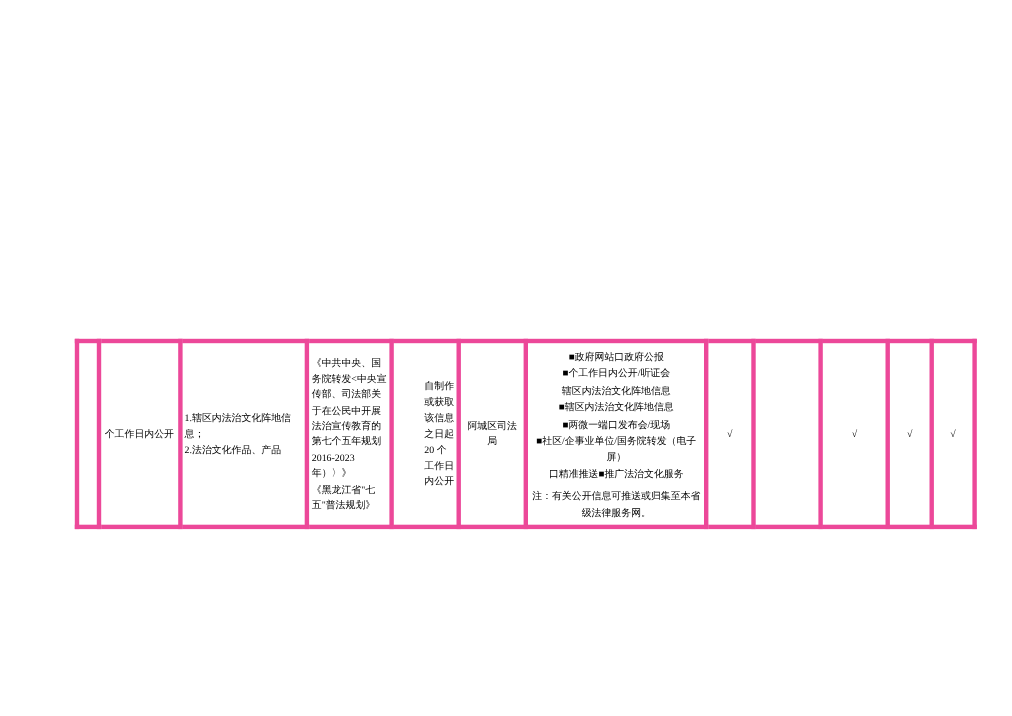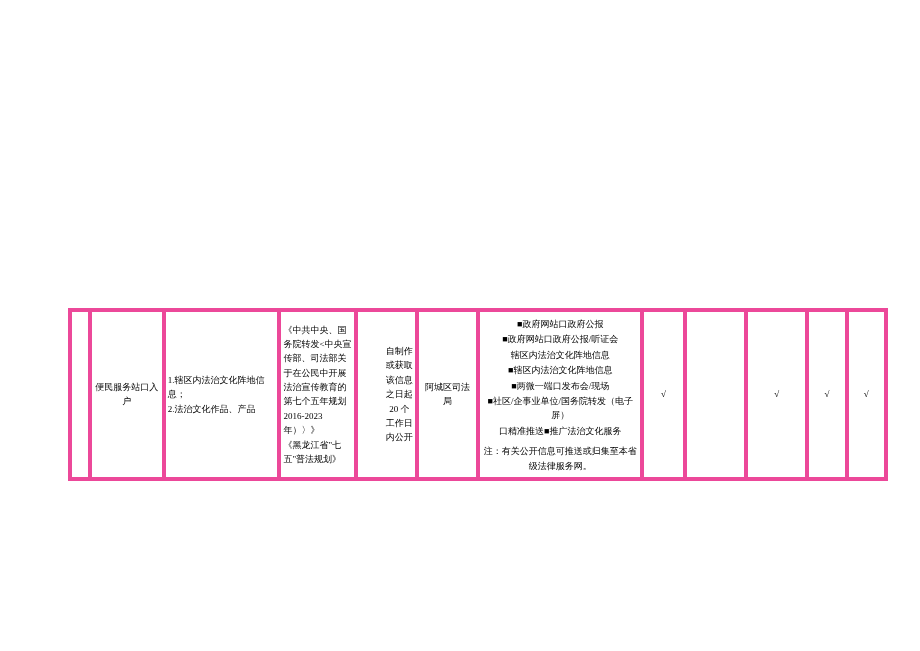--- a/index.html
+++ b/index.html
@@ -31,21 +31,21 @@
       padding: 4px 2px;
       font-size: 9px;
       vertical-align: middle;
       line-height: 1.6;
       color: #000;
     }
     .col-0 { width: 18px; }
     .col-1 { width: 68px; text-align: center; }
     .col-2 { width: 106px; text-align: left; padding-left: 2px; }
     .col-3 { width: 70px; text-align: left; }
-    .col-4 { width: 56px; text-align: center; padding-left: 28px; }
+    .col-4 { width: 56px; text-align: left; padding-left: 28px; }
     .col-5 { width: 56px; text-align: center; }
     .col-6 { width: 150px; text-align: center; padding-left: 3px; font-family: Liberation Serif, serif; }
     .col-7 { width: 40px; text-align: center; }
     .col-8 { width: 56px; text-align: center; }
     .col-9 { width: 56px; text-align: center; }
     .col-10 { width: 36px; text-align: center; }
     .col-11 { width: 36px; text-align: center; }
     .channel-line {
       margin: 1px 0;
     }
@@ -68,30 +68,30 @@
       <col class="col-6">
       <col class="col-7">
       <col class="col-8">
       <col class="col-9">
       <col class="col-10">
       <col class="col-11">
     </colgroup>
     <tbody>
         <tr>
       <td class="col-0"></td>
-      <td class="col-1">便民服务站口入户</td>
+      <td class="col-1">个工作日内公开</td>
       <td class="col-2" style="white-space: pre-line;">1.辖区内法治文化阵地信息；
 2.法治文化作品、产品</td>
       <td class="col-3" style="white-space: pre-line;">《中共中央、国务院转发&lt;中央宣传部、司法部关于在公民中开展法治宣传教育的第七个五年规划2016-2023年）〉》
 《黑龙江省"七五"普法规划》</td>
       <td class="col-4">自制作或获取该信息之日起 20 个工作日内公开</td>
       <td class="col-5">阿城区司法局</td>
       <td class="col-6">
         <div class="channel-line">■政府网站口政府公报</div>
-        <div class="channel-line">■政府网站口政府公报/听证会</div>
+        <div class="channel-line">■个工作日内公开/听证会</div>
         <div class="channel-line">辖区内法治文化阵地信息</div>
         <div class="channel-line">■辖区内法治文化阵地信息</div>
         <div class="channel-line">■两微一端口发布会/现场</div>
         <div class="channel-line">■社区/企事业单位/国务院转发（电子屏）</div>
         <div class="channel-line">口精准推送■推广法治文化服务</div>
         <div class="note">注：有关公开信息可推送或归集至本省级法律服务网。</div>
       </td>
       <td class="col-7">√</td>
       <td class="col-8"></td>
       <td class="col-9">√</td>

